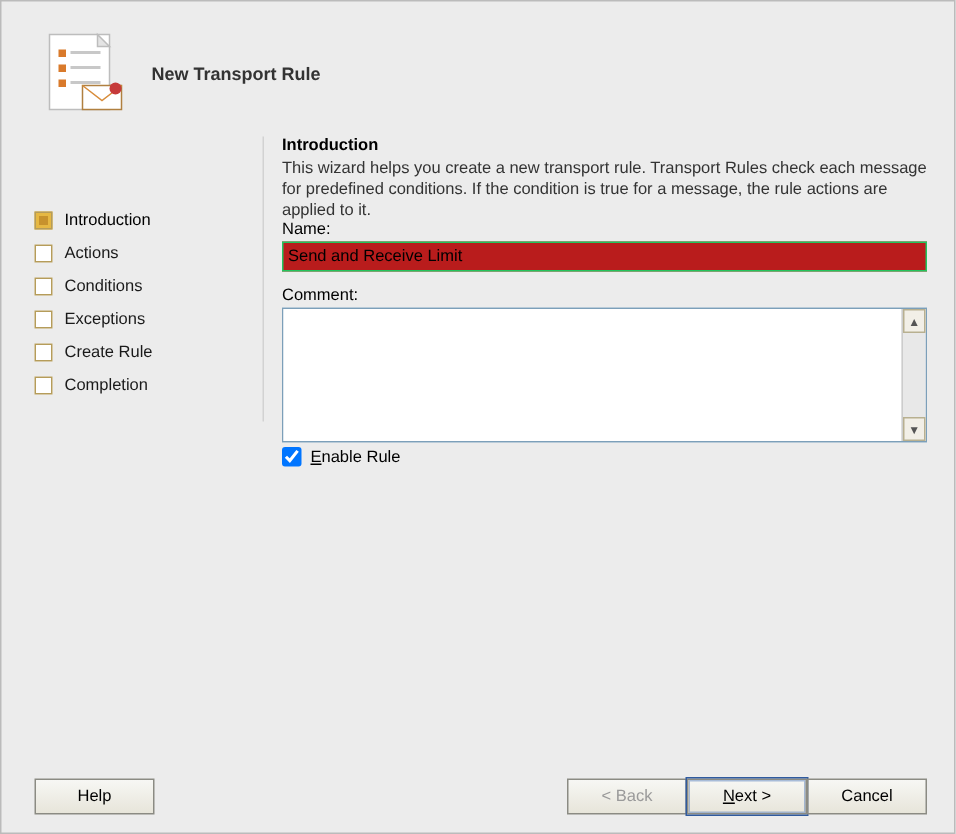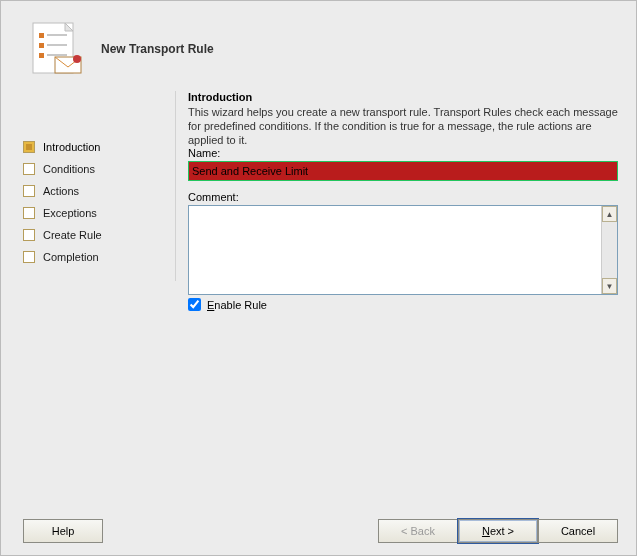--- a/index.html
+++ b/index.html
@@ -211,25 +211,25 @@
 
 <div class="content">
   <nav class="sidebar">
     <ul>
       <li class="active">
         <span class="step-icon"></span>
         <span>Introduction</span>
       </li>
       <li>
         <span class="step-icon"></span>
+        <span>Actions</span>
+      </li>
+      <li>
+        <span class="step-icon"></span>
         <span>Conditions</span>
-      </li>
-      <li>
-        <span class="step-icon"></span>
-        <span>Actions</span>
       </li>
       <li>
         <span class="step-icon"></span>
         <span>Exceptions</span>
       </li>
       <li>
         <span class="step-icon"></span>
         <span>Create Rule</span>
       </li>
       <li>

